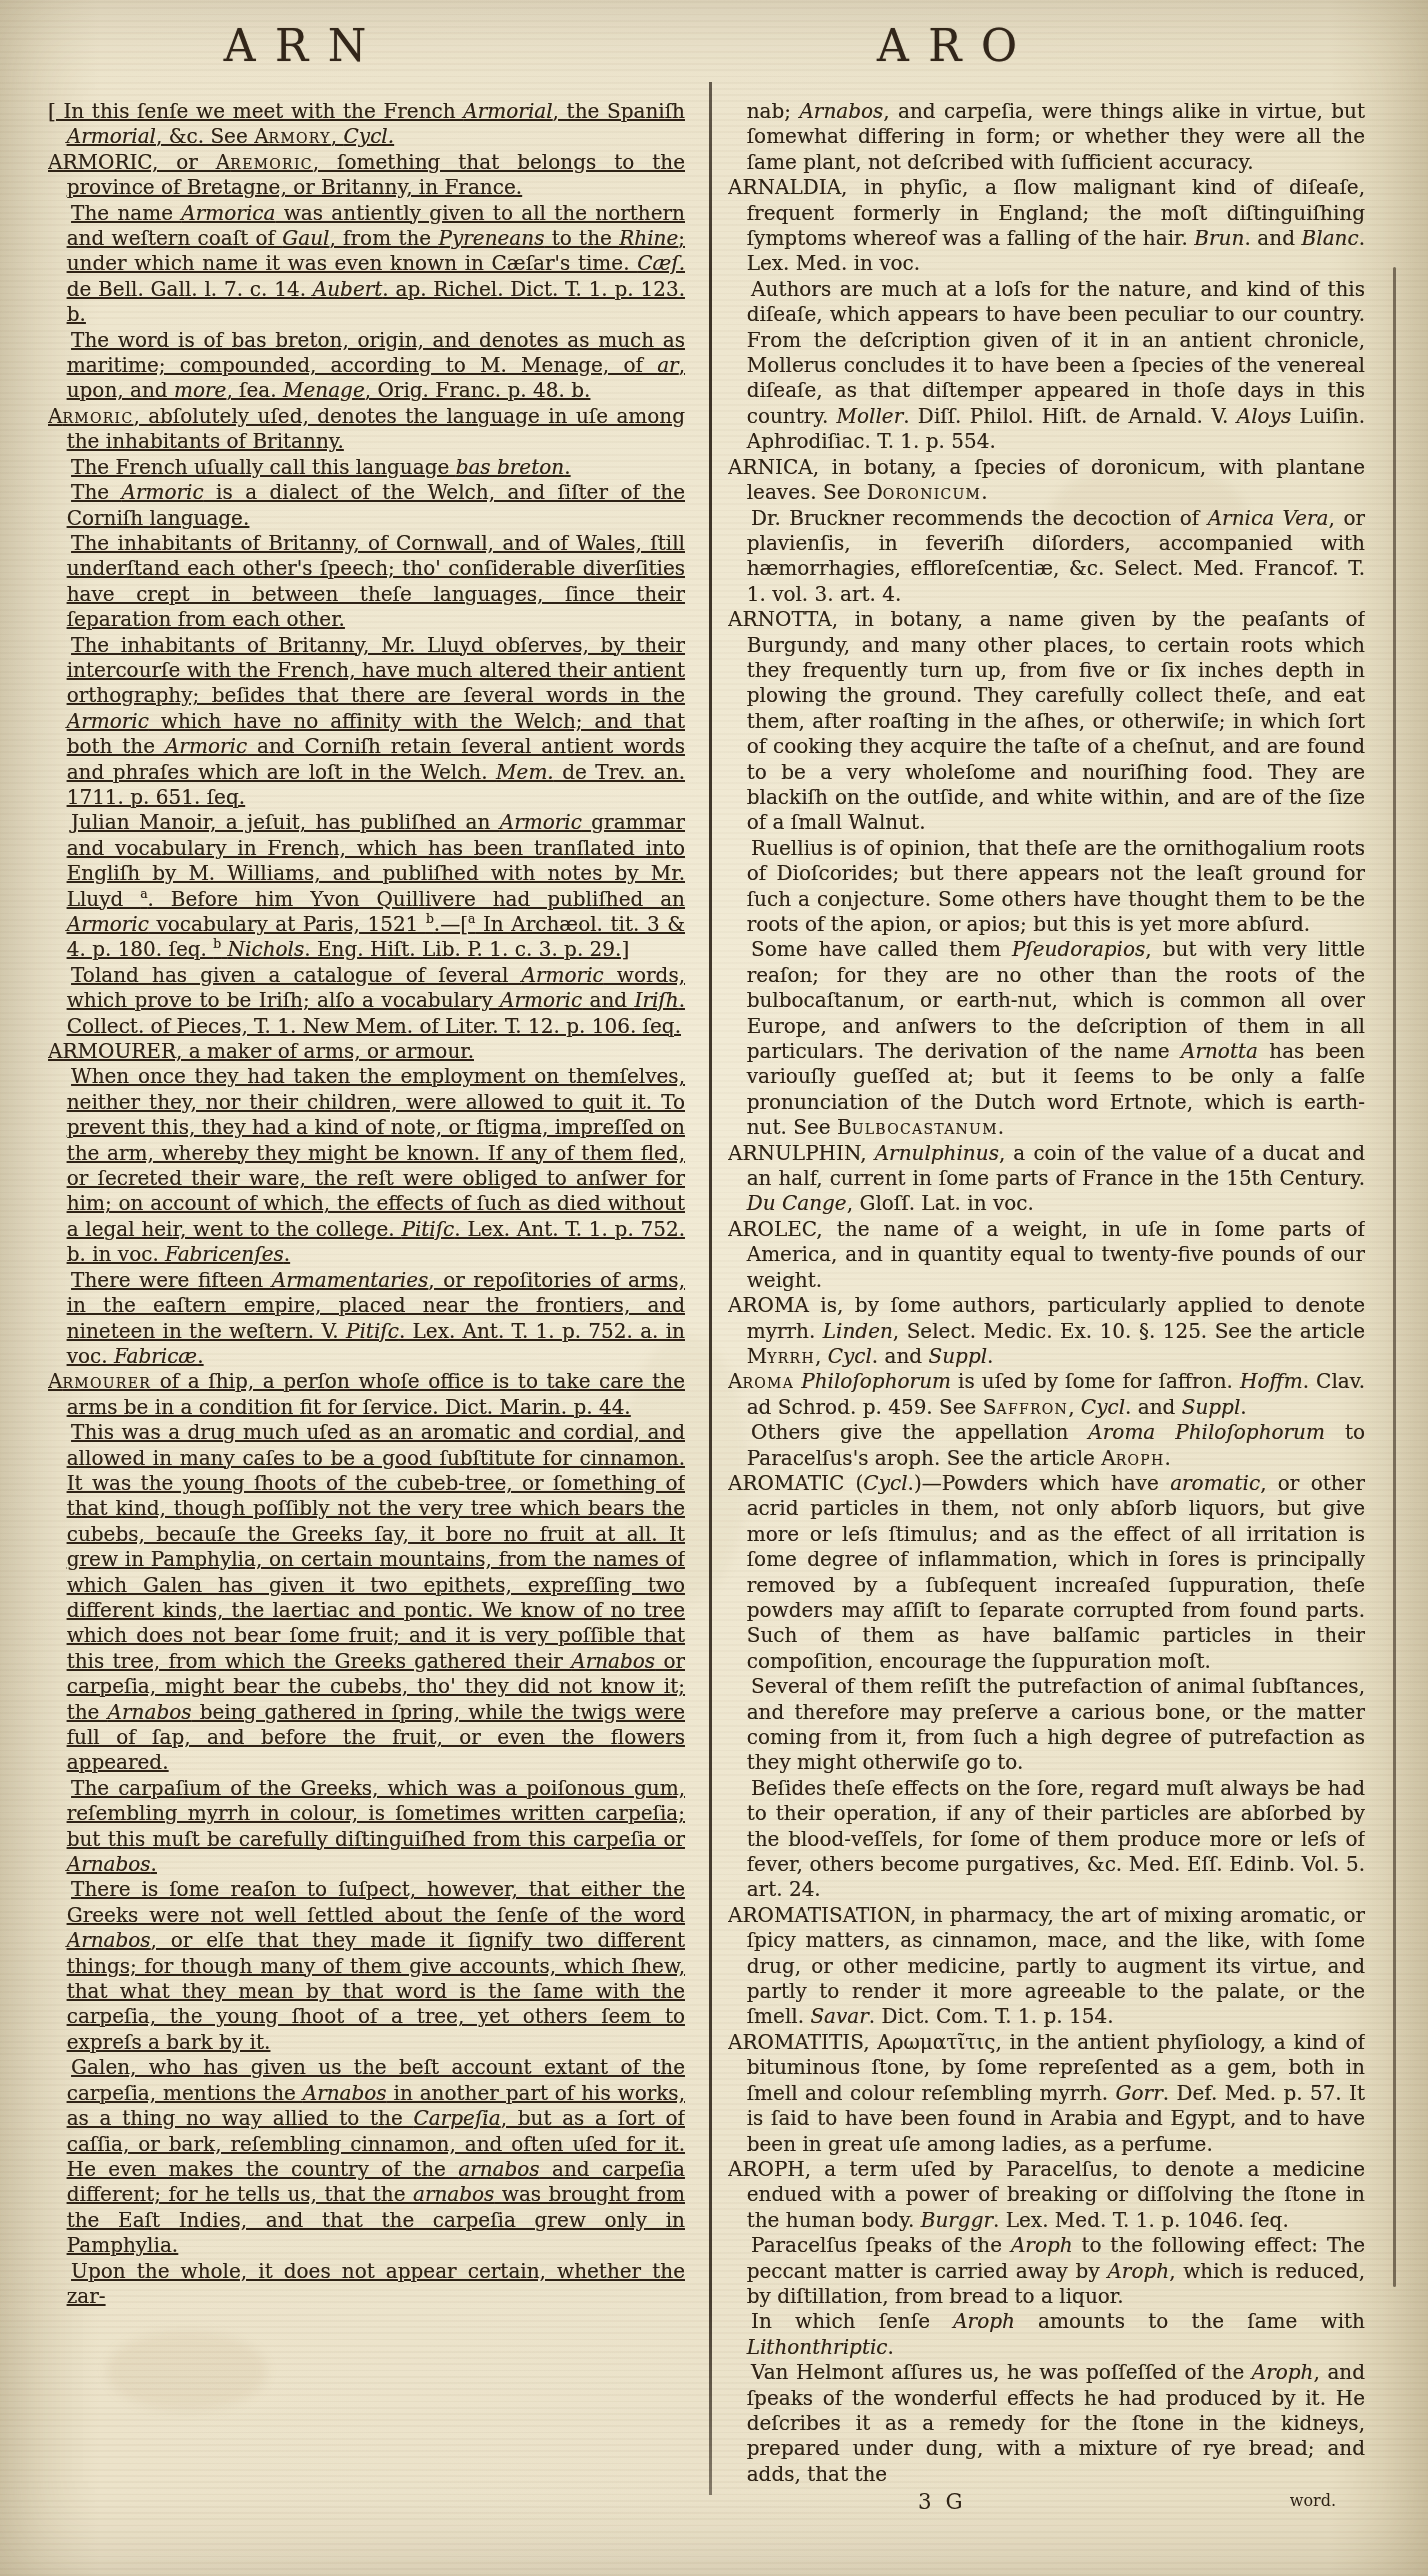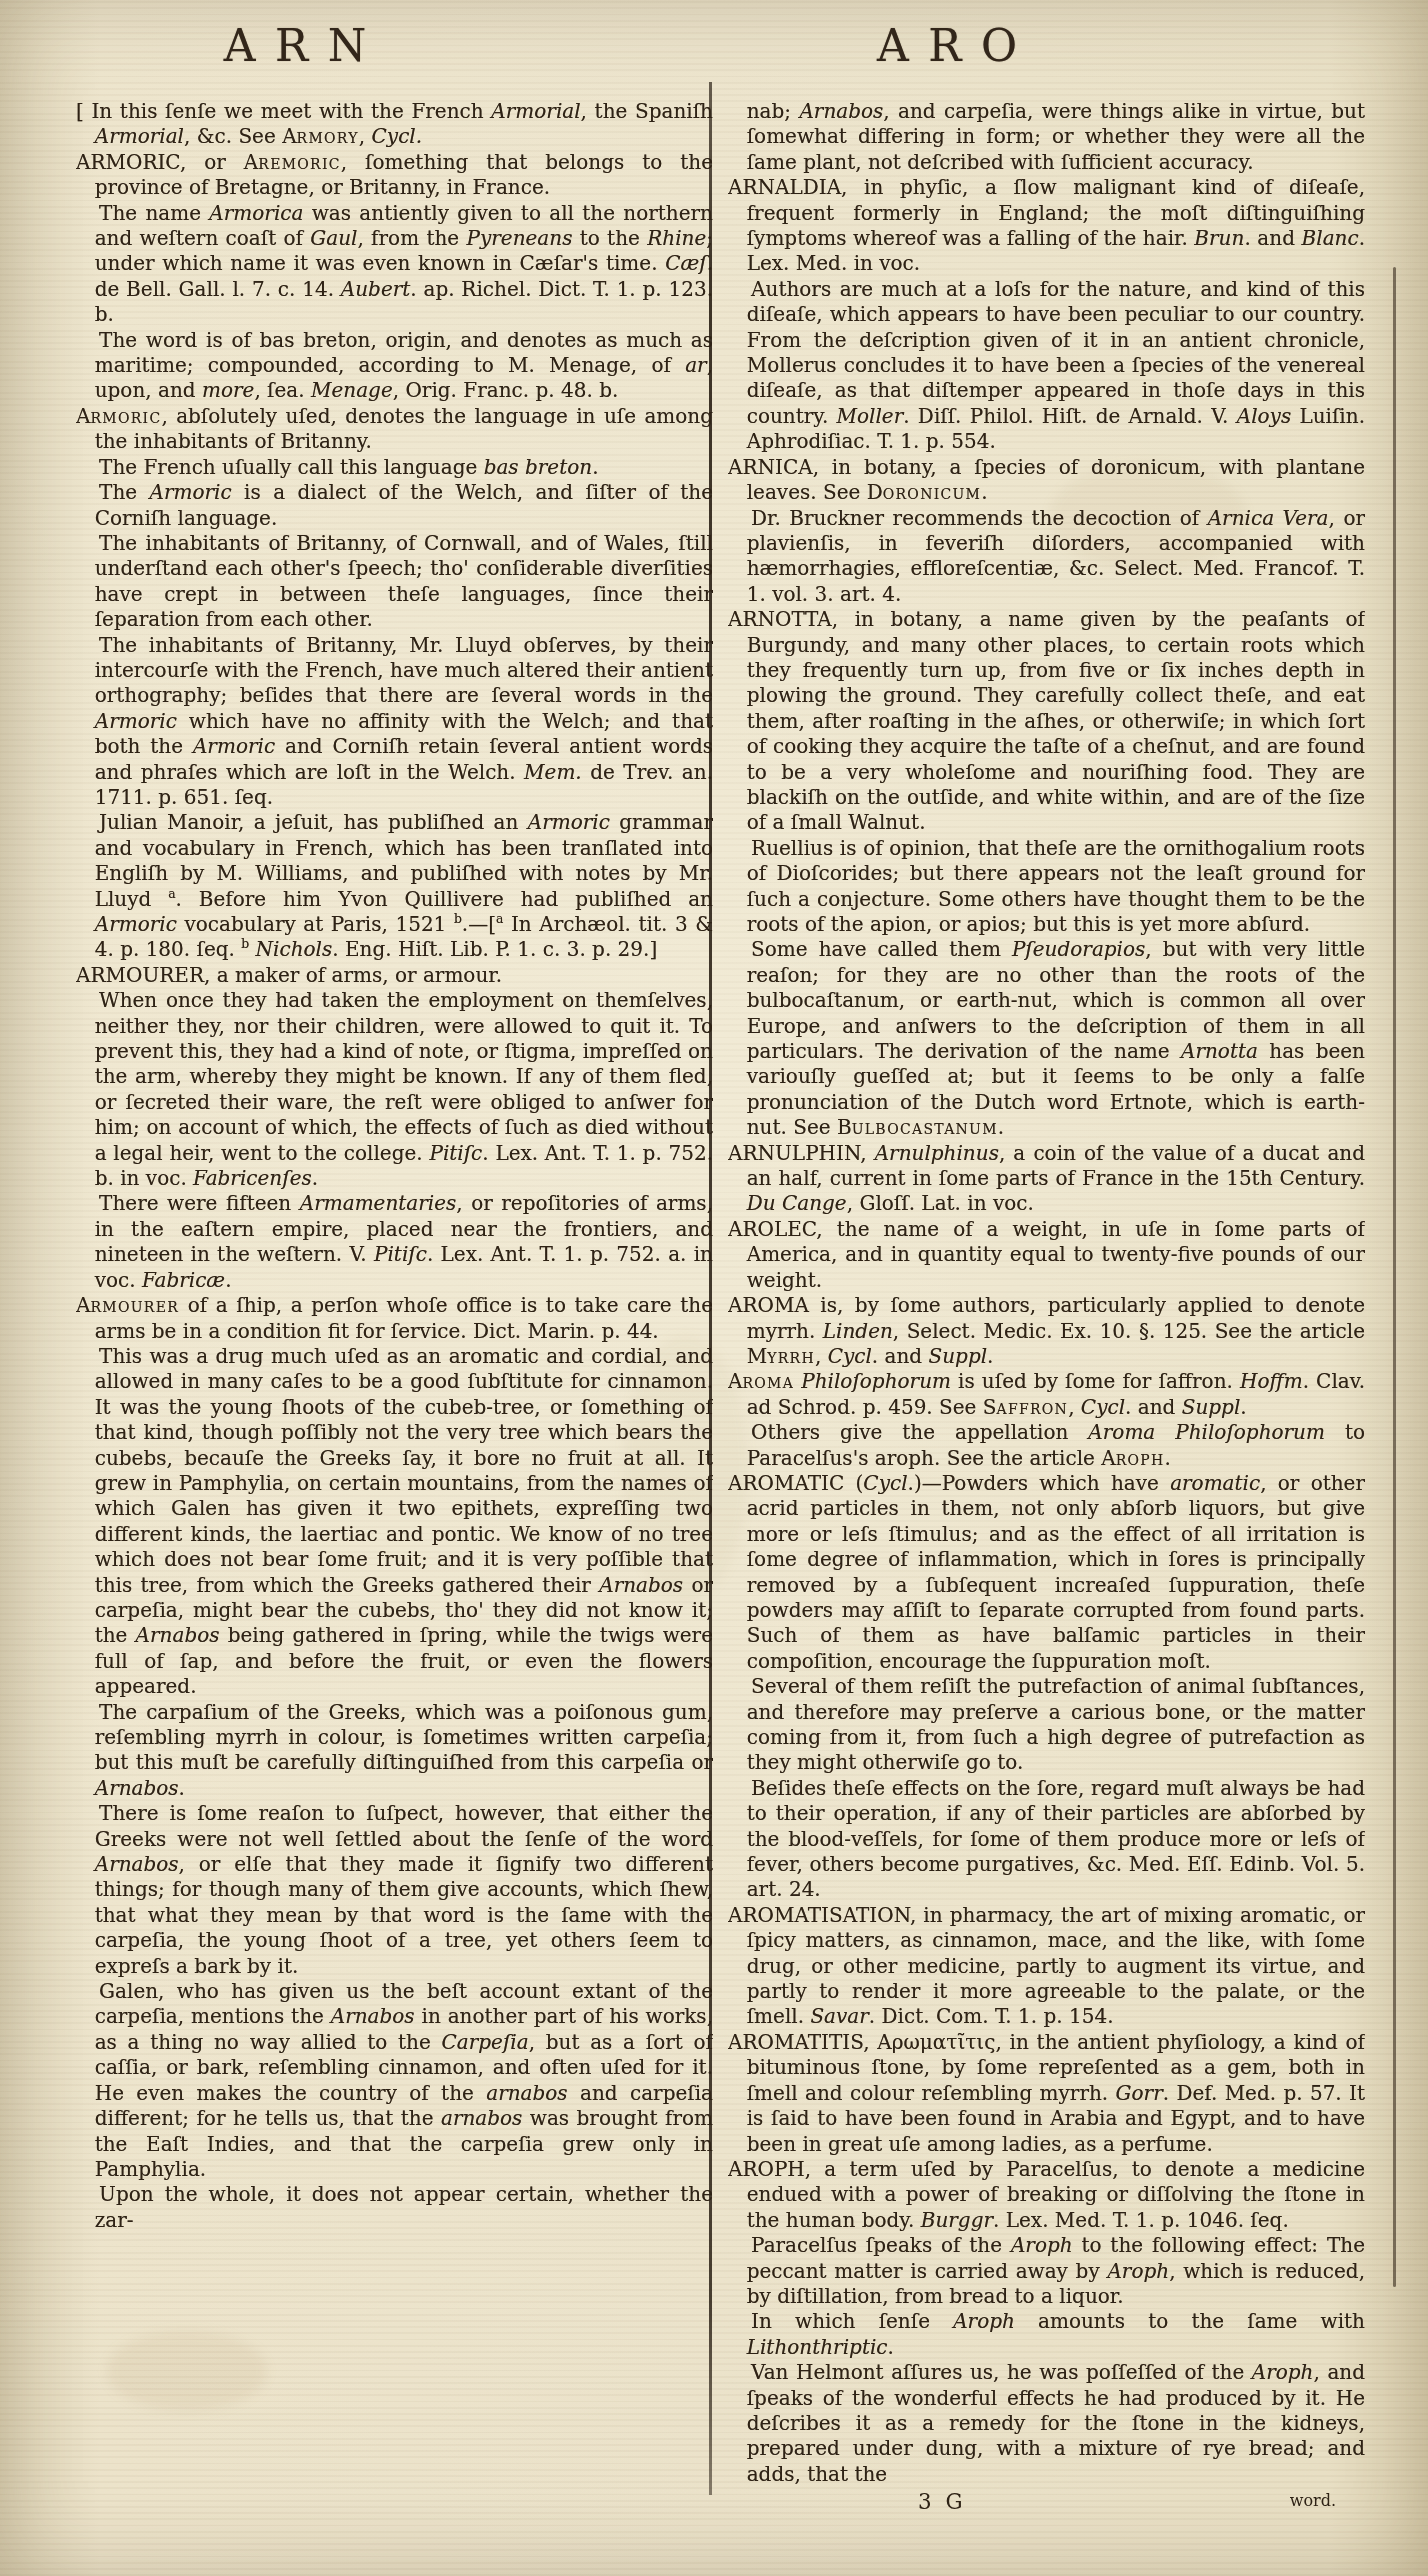--- a/index.html
+++ b/index.html
@@ -32,21 +32,21 @@
   .head-left  { left:295px; }
   .head-right { left:947px; }
 
   .col {
     position:absolute; top:99px; height:2413px; overflow:hidden;
     width:637px; text-align:justify;
     font-size:20px; line-height:25.4px;
     color:#2e2215;
     text-shadow:0 0 0.4px rgba(46,34,21,0.5);
   }
-  .col-left  { left:76px;  }
+  .col-left  { left:48px;text-decoration:underline;  }
   .col-right { left:728px; }
 
   .col p { margin:0; }
   .p-entry { padding-left:18.7px; text-indent:-18.7px; }
   .p-para  { padding-left:18.7px; text-indent:4.4px; }
   .p-cont  { padding-left:18.7px; text-indent:0; }
 
   .col i { font-style:italic; }
   .sc { font-variant:small-caps; letter-spacing:1.3px; }
   sup { font-size:0.62em; line-height:0; }
@@ -88,20 +88,21 @@
       <p class="p-entry">[ In this ſenſe we meet with the French <i>Armorial</i>, the Spaniſh <i>Armorial</i>, &amp;c.   See A<span class="sc">rmory</span>, <i>Cycl.</i></p>
       <p class="p-entry">ARMORIC, or A<span class="sc">remoric</span>, ſomething that belongs to the province of Bretagne, or Britanny, in France.</p>
       <p class="p-para">The name <i>Armorica</i> was antiently given to all the northern and weſtern coaſt of <i>Gaul</i>, from the <i>Pyreneans</i> to the <i>Rhine</i>; under which name it was even known in Cæſar's time.  <i>Cæſ.</i> de Bell. Gall. l. 7. c. 14.  <i>Aubert</i>. ap. Richel. Dict. T. 1. p. 123. b.</p>
       <p class="p-para">The word is of bas breton, origin, and denotes as much as maritime; compounded, according to M. Menage, of <i>ar</i>, upon, and <i>more</i>, ſea.  <i>Menage</i>, Orig. Franc. p. 48. b.</p>
       <p class="p-entry">A<span class="sc">rmoric</span>, abſolutely uſed, denotes the language in uſe among the inhabitants of Britanny.</p>
       <p class="p-para">The French uſually call this language <i>bas breton</i>.</p>
       <p class="p-para">The <i>Armoric</i> is a dialect of the Welch, and ſiſter of the Corniſh language.</p>
       <p class="p-para">The inhabitants of Britanny, of Cornwall, and of Wales, ſtill underſtand each other's ſpeech; tho' conſiderable diverſities have crept in between theſe languages, ſince their ſeparation from each other.</p>
       <p class="p-para">The inhabitants of Britanny, Mr. Lluyd obſerves, by their intercourſe with the French, have much altered their antient orthography; beſides that there are ſeveral words in the <i>Armoric</i> which have no affinity with the Welch; and that both the <i>Armoric</i> and Corniſh retain ſeveral antient words and phraſes which are loſt in the Welch.  <i>Mem.</i> de Trev. an. 1711. p. 651. ſeq.</p>
       <p class="p-para">Julian Manoir, a jeſuit, has publiſhed an <i>Armoric</i> grammar and vocabulary in French, which has been tranſlated into Engliſh by M. Williams, and publiſhed with notes by Mr. Lluyd <sup>a</sup>.  Before him Yvon Quillivere had publiſhed an <i>Armoric</i> vocabulary at Paris, 1521 <sup>b</sup>.—[<sup>a</sup> In Archæol. tit. 3 &amp; 4. p. 180. ſeq.  <sup>b</sup> <i>Nichols</i>. Eng. Hiſt. Lib. P. 1. c. 3. p. 29.]</p>
+      <p class="p-para">Toland has given a catalogue of ſeveral <i>Armoric</i> words, which prove to be Iriſh; alſo a vocabulary <i>Armoric</i> and <i>Iriſh</i>.  Collect. of Pieces, T. 1.  New Mem. of Liter. T. 12. p. 106. ſeq.</p>
       <p class="p-entry">ARMOURER, a maker of arms, or armour.</p>
       <p class="p-para">When once they had taken the employment on themſelves, neither they, nor their children, were allowed to quit it.  To prevent this, they had a kind of note, or ſtigma, impreſſed on the arm, whereby they might be known.  If any of them fled, or ſecreted their ware, the reſt were obliged to anſwer for him; on account of which, the effects of ſuch as died without a legal heir, went to the college.  <i>Pitiſc</i>. Lex. Ant. T. 1. p. 752. b. in voc. <i>Fabricenſes</i>.</p>
       <p class="p-para">There were fifteen <i>Armamentaries</i>, or repoſitories of arms, in the eaſtern empire, placed near the frontiers, and nineteen in the weſtern.  V. <i>Pitiſc</i>. Lex. Ant. T. 1. p. 752. a. in voc. <i>Fabricæ</i>.</p>
       <p class="p-entry">A<span class="sc">rmourer</span> of a ſhip, a perſon whoſe office is to take care the arms be in a condition fit for ſervice.  Dict. Marin. p. 44.</p>
       <p class="p-para">This was a drug much uſed as an aromatic and cordial, and allowed in many caſes to be a good ſubſtitute for cinnamon. It was the young ſhoots of the cubeb-tree, or ſomething of that kind, though poſſibly not the very tree which bears the cubebs, becauſe the Greeks ſay, it bore no fruit at all.  It grew in Pamphylia, on certain mountains, from the names of which Galen has given it two epithets, expreſſing two different kinds, the laertiac and pontic.  We know of no tree which does not bear ſome fruit; and it is very poſſible that this tree, from which the Greeks gathered their <i>Arnabos</i> or carpeſia, might bear the cubebs, tho' they did not know it; the <i>Arnabos</i> being gathered in ſpring, while the twigs were full of ſap, and before the fruit, or even the flowers appeared.</p>
       <p class="p-para">The carpaſium of the Greeks, which was a poiſonous gum, reſembling myrrh in colour, is ſometimes written carpeſia; but this muſt be carefully diſtinguiſhed from this carpeſia or <i>Arnabos</i>.</p>
       <p class="p-para">There is ſome reaſon to ſuſpect, however, that either the Greeks were not well ſettled about the ſenſe of the word <i>Arnabos</i>, or elſe that they made it ſignify two different things; for though many of them give accounts, which ſhew, that what they mean by that word is the ſame with the carpeſia, the young ſhoot of a tree, yet others ſeem to expreſs a bark by it.</p>
       <p class="p-para">Galen, who has given us the beſt account extant of the carpeſia, mentions the <i>Arnabos</i> in another part of his works, as a thing no way allied to the <i>Carpeſia</i>, but as a ſort of caſſia, or bark, reſembling cinnamon, and often uſed for it.  He even makes the country of the <i>arnabos</i> and carpeſia different; for he tells us, that the <i>arnabos</i> was brought from the Eaſt Indies, and that the carpeſia grew only in Pamphylia.</p>
       <p class="p-para">Upon the whole, it does not appear certain, whether the zar-</p>
     </div>

